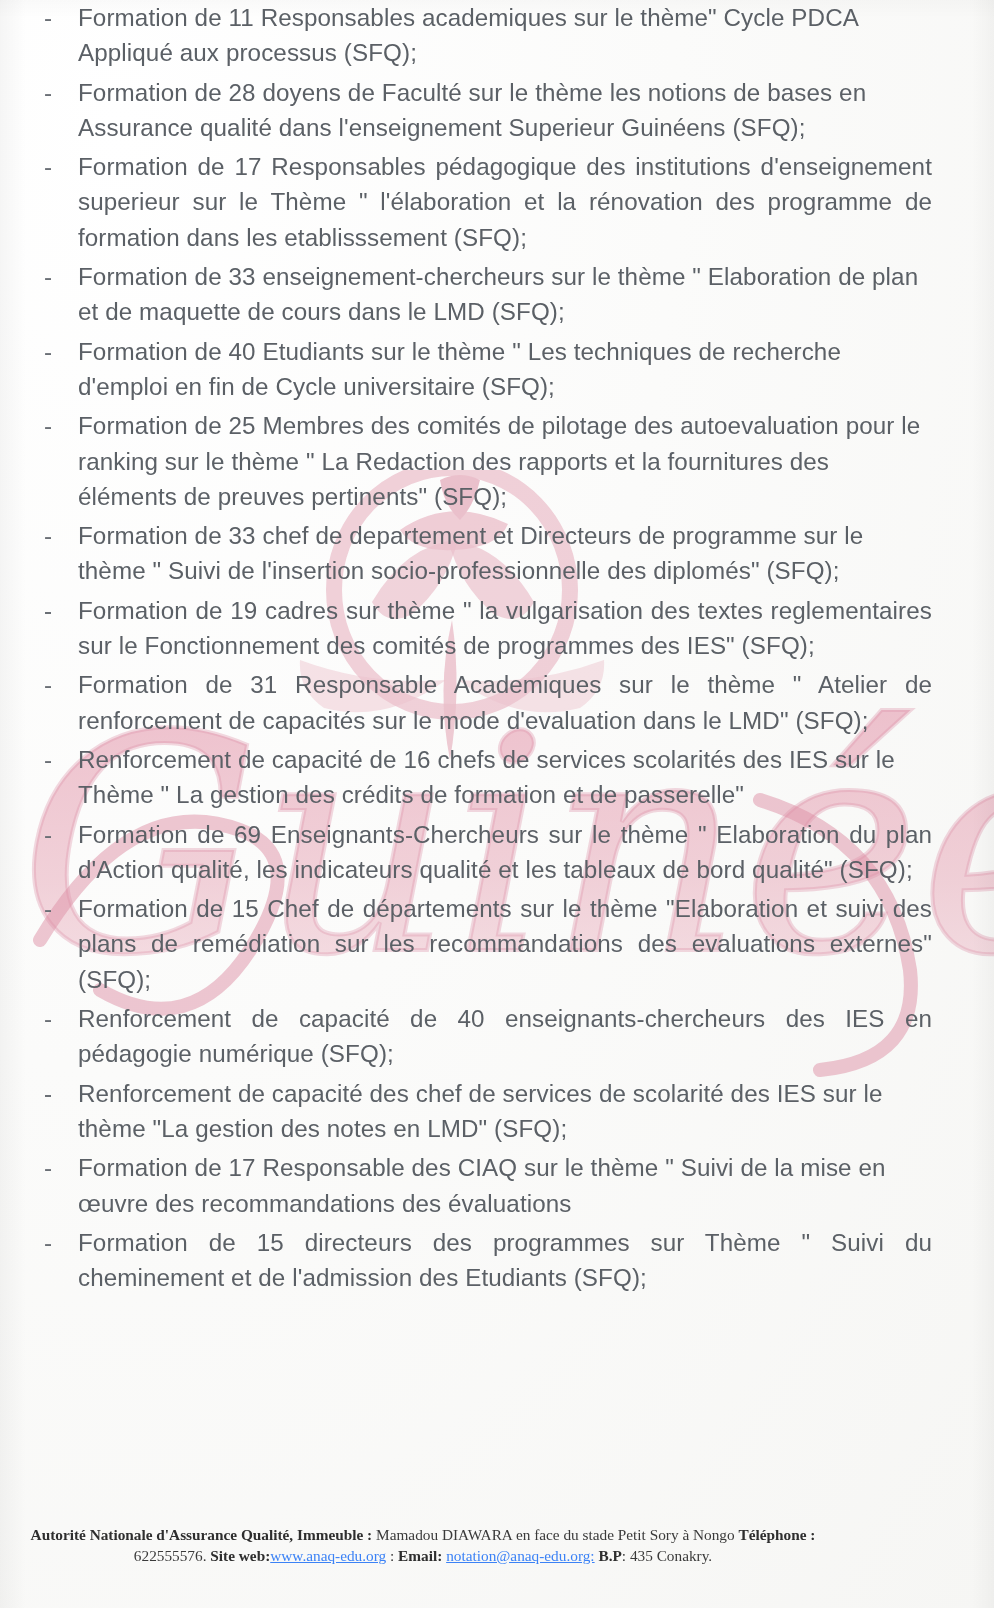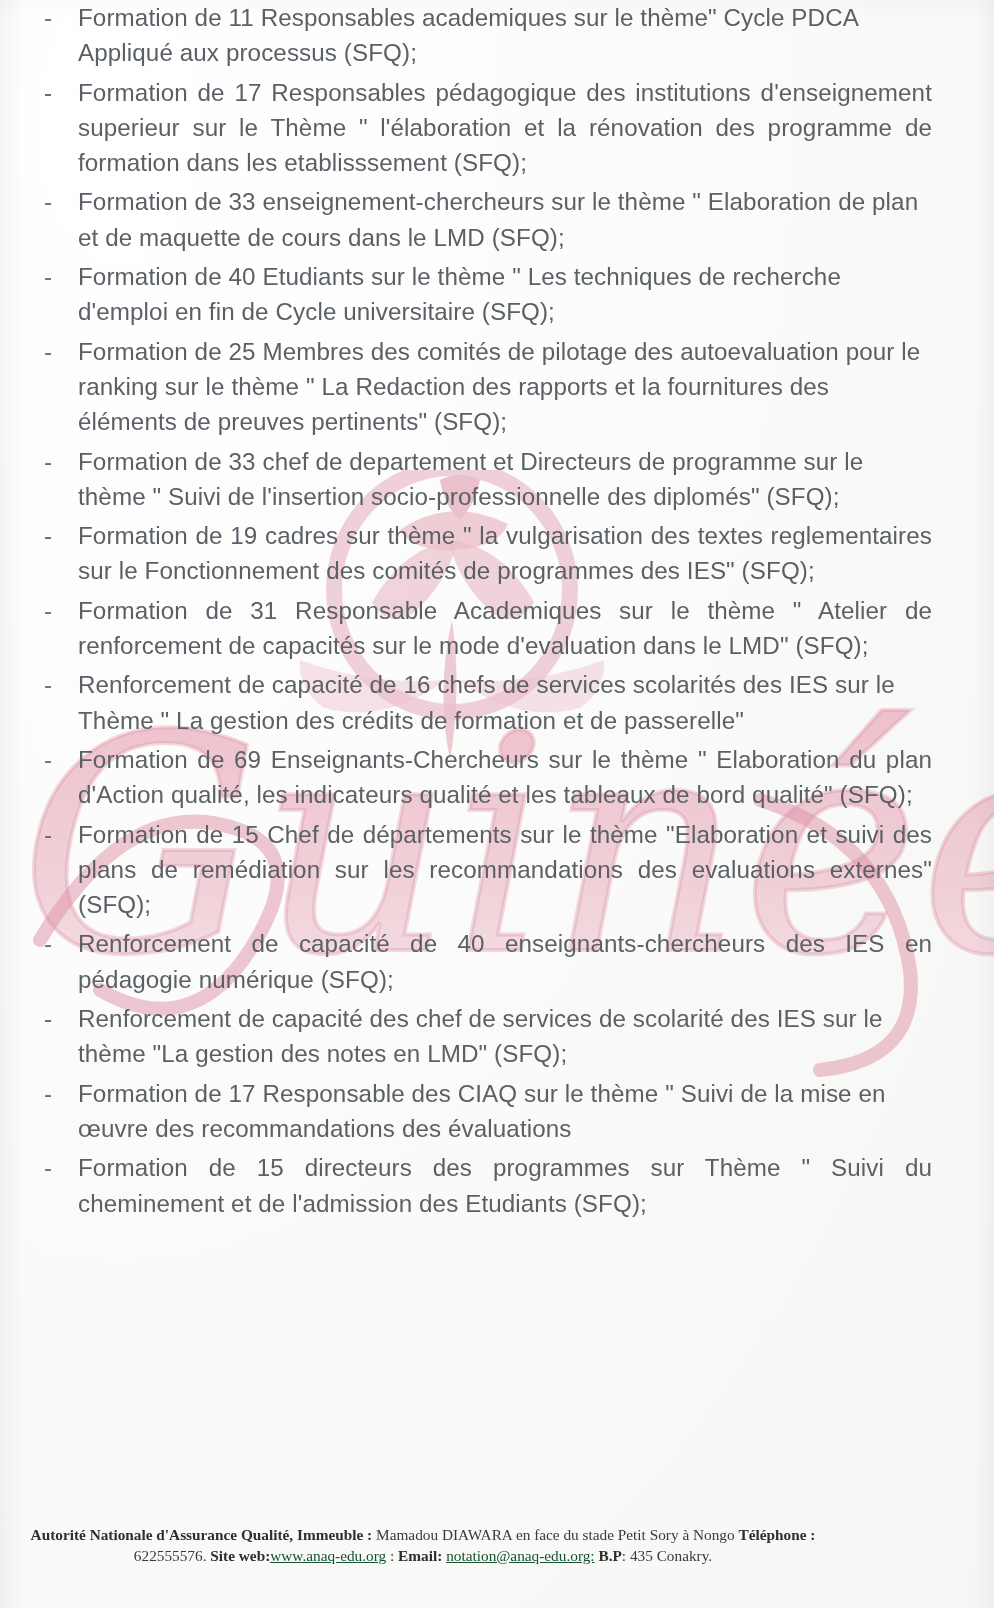--- a/index.html
+++ b/index.html
@@ -94,21 +94,21 @@
     z-index: 3;
     text-align: center;
     font-family: "Liberation Serif", serif;
     color: #2e2e2e;
     font-size: 15.3px;
     line-height: 21px;
   }
   .footer .line { white-space: normal; padding: 0 14px; }
   .footer b { font-weight: bold; }
   .footer .link {
-    color: #14532d;
+    color: #3b82f6;
     text-decoration: underline;
   }
   .footer .normal { font-weight: normal; color: #3a3a3a; }
 
   .hr-top {
     position: absolute;
     left: 18px;
     top: 1489px;
     width: 958px;
     height: 1px;
@@ -158,21 +158,21 @@
   <div class="edge-shadow"></div>
 
   <div class="hr-top"></div>
 
   <div class="content">
     <ul class="bullets">
       <li class="bullet nojust">
         <span class="dash">-</span><span>Formation de 11 Responsables academiques sur le thème" Cycle PDCA Appliqué aux processus (SFQ);</span>
       </li>
       <li class="bullet nojust">
-        <span class="dash">-</span>
+        <span class="dash">-</span><span>Formation de 28 doyens de Faculté sur le thème les notions de bases en Assurance qualité dans l'enseignement Superieur Guinéens (SFQ);</span>
       </li>
       <li class="bullet">
         <span class="dash">-</span><span>Formation de 17 Responsables pédagogique des institutions d'enseignement superieur sur le Thème " l'élaboration et la rénovation des programme de formation dans les etablisssement (SFQ);</span>
       </li>
       <li class="bullet nojust">
         <span class="dash">-</span><span>Formation de 33 enseignement-chercheurs sur le thème " Elaboration de plan et de maquette de cours dans le LMD (SFQ);</span>
       </li>
       <li class="bullet nojust">
         <span class="dash">-</span><span>Formation de 40 Etudiants sur le thème " Les techniques de recherche d'emploi en fin de Cycle universitaire (SFQ);</span>
       </li>

